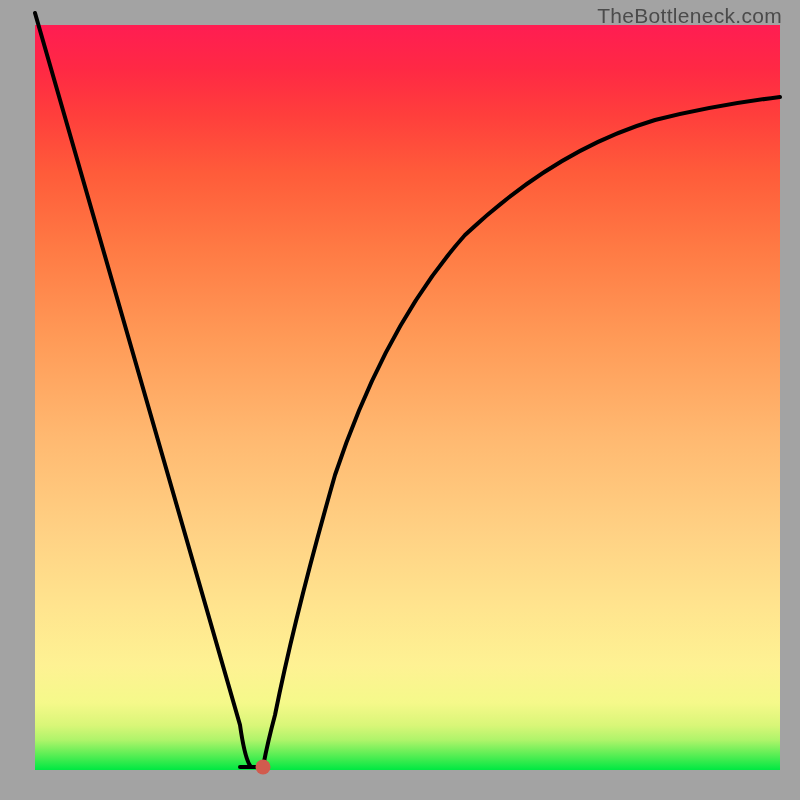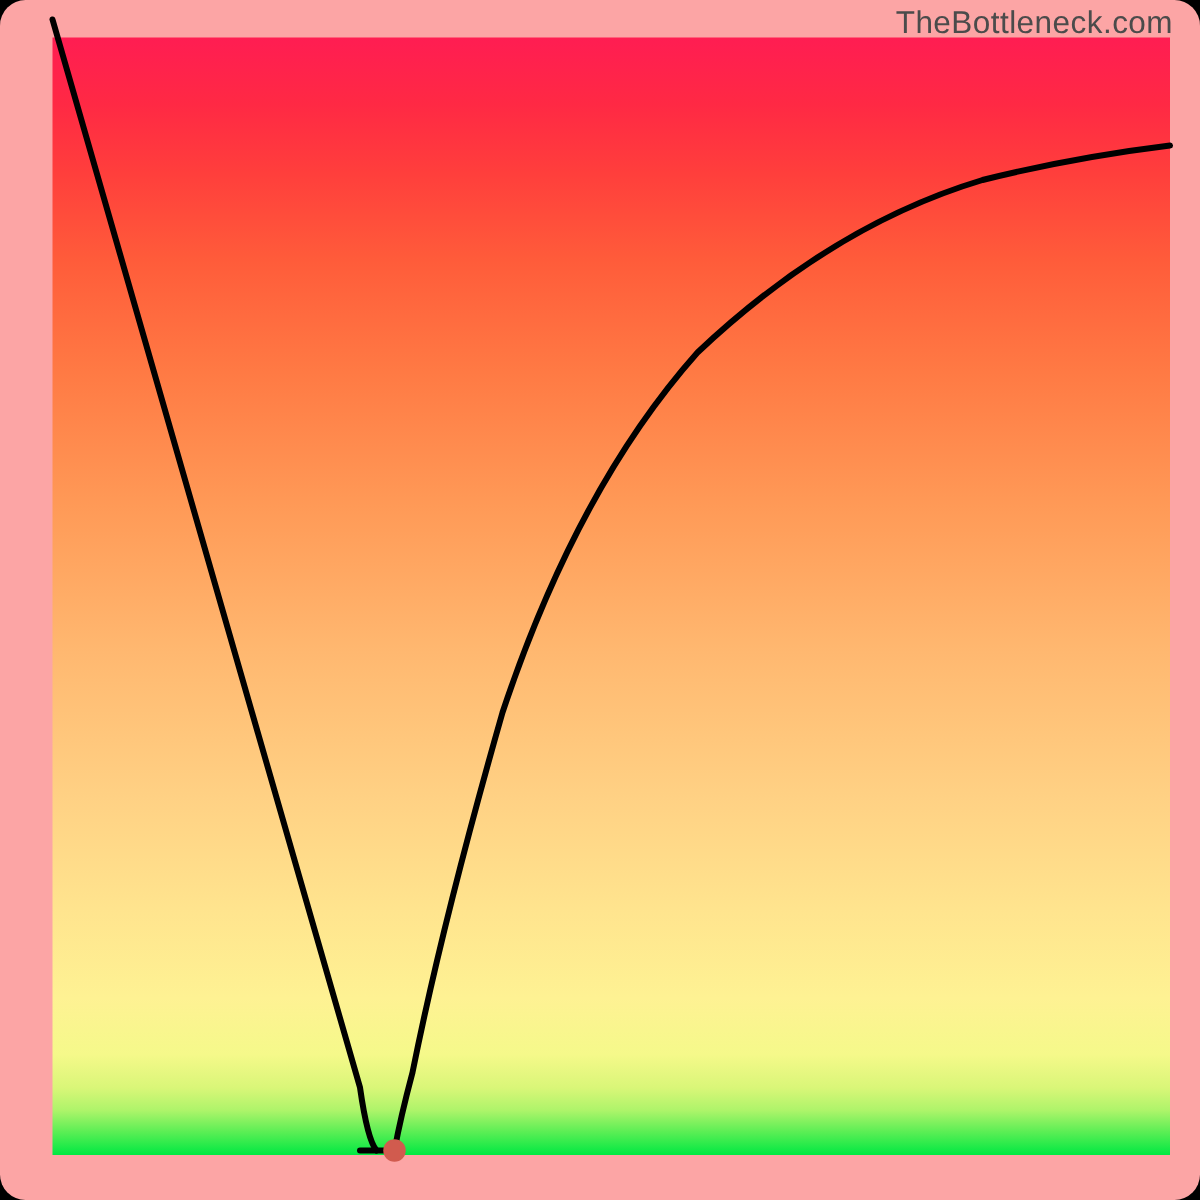--- a/index.html
+++ b/index.html
@@ -8,22 +8,21 @@
     width: 800px;
     height: 800px;
     overflow: hidden;
     background: #000;
     font-family: Arial, Helvetica, sans-serif;
   }
   .frame {
     position: relative;
     width: 800px;
     height: 800px;
-    background: #fca5a5;
-    border-radius: 17px;
+    background: #a3a3a3;
   }
   .plot-area {
     position: absolute;
     left: 35px;
     top: 25px;
     width: 745px;
     height: 745px;
     
     background: linear-gradient(to top,
       #00e842 0%,

